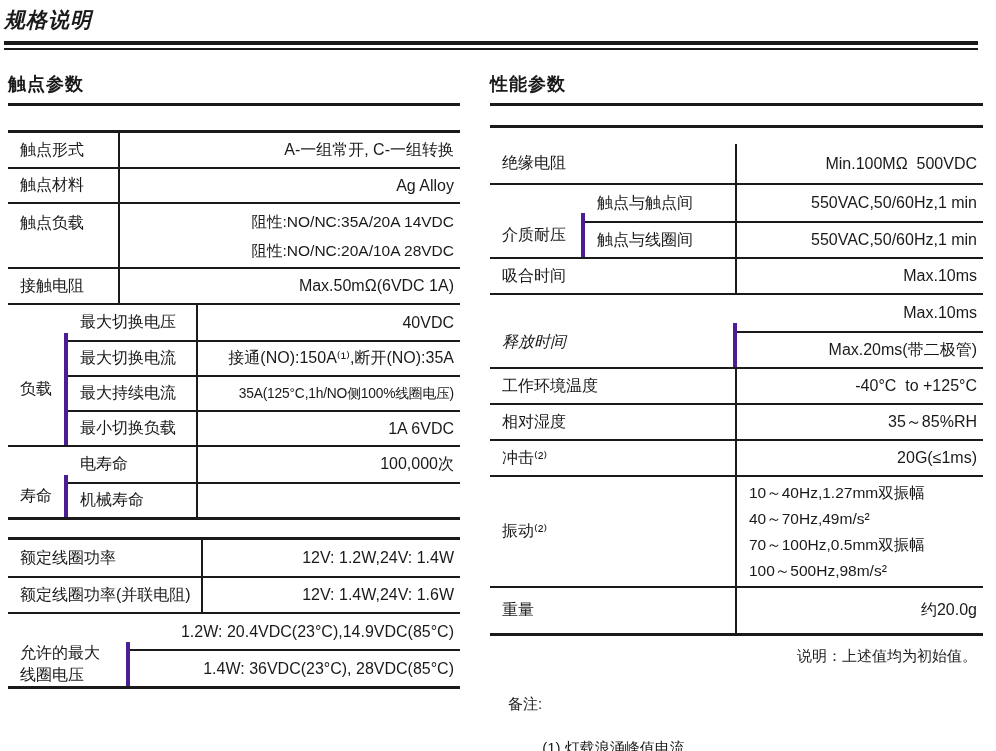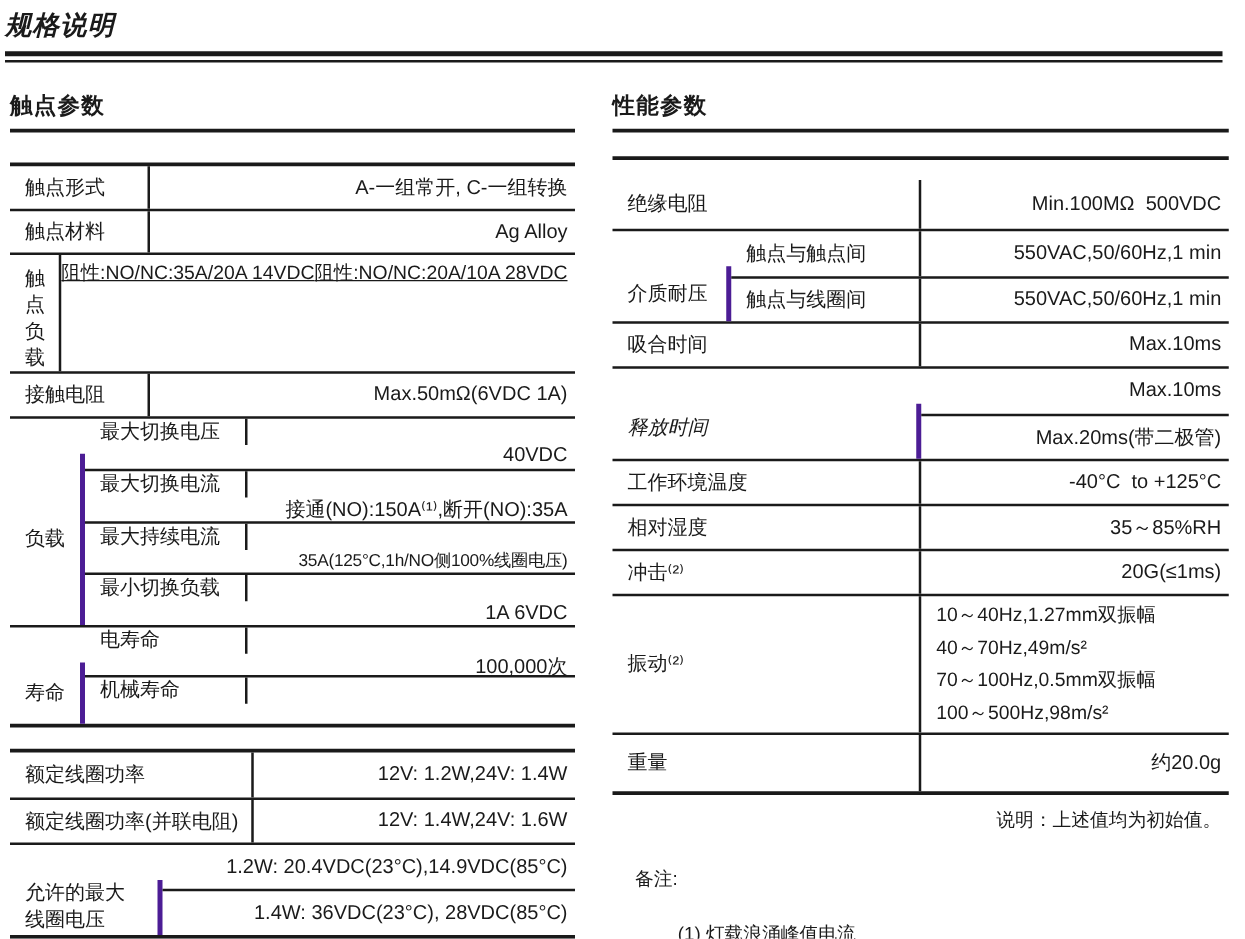--- a/index.html
+++ b/index.html
@@ -48,23 +48,23 @@
   .group-body .sub-row:first-child { border-top: none; }
 
   
   .contact .lbl.w-main { width: 112px; }
   .contact .r1 { min-height: 34px; }
   .contact .r2 { min-height: 35px; }
   .contact .r3 { min-height: 65px; }
   .contact .r4 { min-height: 36px; gap: 29px; }
   .contact .group-label.w-load { width: 60px; text-align: center; }
   .contact .lbl.w-sub { width: 130px; }
-  .contact .sub-row { min-height: 35px; flex-direction: column; }
-  .multi-val { flex: 1; display: flex; flex-direction: row; justify-content: center;
-               text-align: right; padding-right: 6px; font-size: 15.5px; text-decoration: underline; }
+  .contact .sub-row { min-height: 35px; }
+  .multi-val { flex: 1; display: flex; flex-direction: column; justify-content: center;
+               text-align: right; padding-right: 6px; font-size: 15.5px; }
   .multi-val div { line-height: 29px; white-space: pre; }
   .condensed { font-size: 13.8px; letter-spacing: -0.2px; }
 
   
   .coil-heading { margin-top: 34px; }
   .coil .lbl.w-main { width: 195px; }
   .coil .r { min-height: 36px; }
   .coil .group-label.w-volt { width: 122px; line-height: 22px; }
   .coil .sub-row { min-height: 32px; }
 

